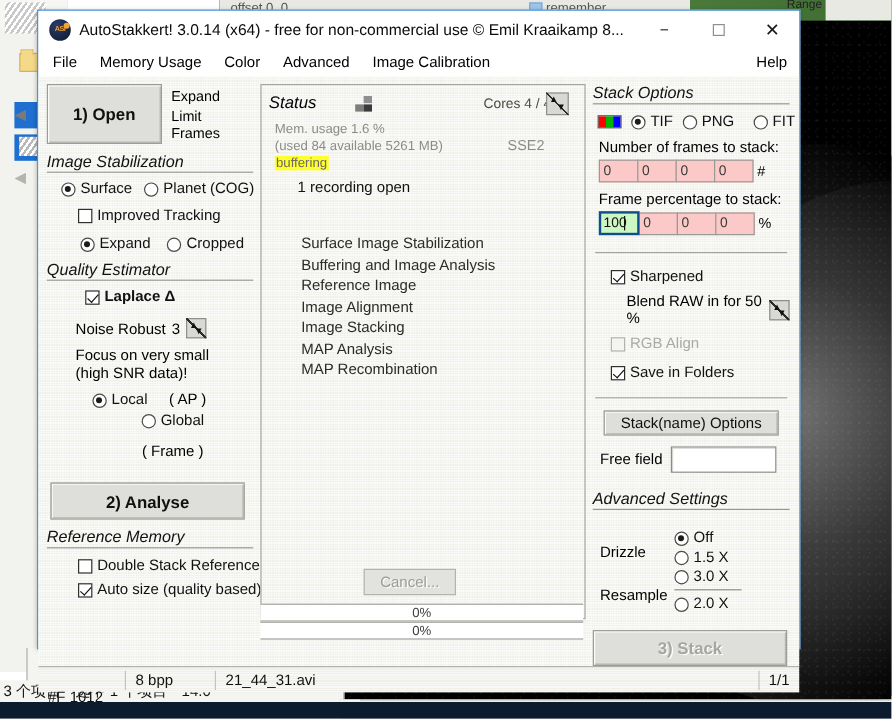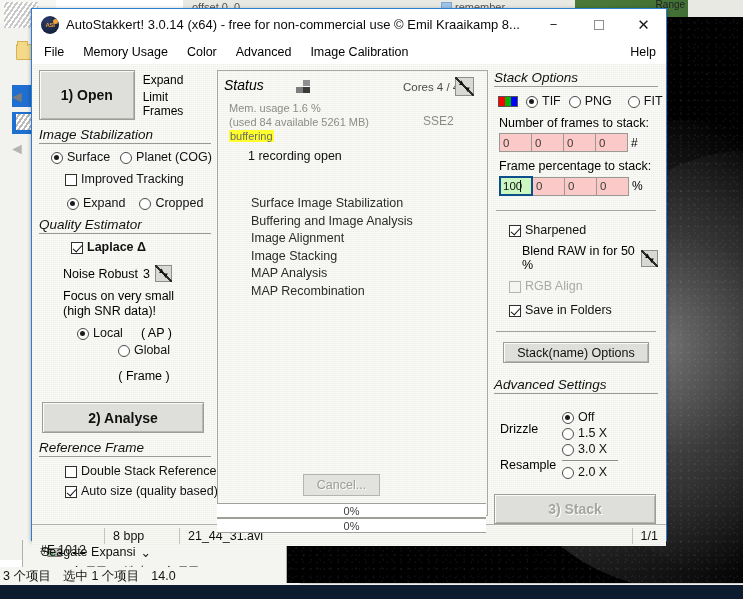--- a/index.html
+++ b/index.html
@@ -454,21 +454,21 @@
           <label class="radio">
             <span class="mark"></span>
             <span>Global</span>
           </label>
           <span style="font-size:12.5px;">( Frame )</span>
         </div>
       </div>
 
       <div class="big-btn" style="width:162px;height:31px;margin-top:19px;margin-left:3px;">2) Analyse</div>
 
-      <div class="group-hdr">Reference Frame</div>
+      <div class="group-hdr">Reference Memory</div>
 
       <div style="padding-left:26px; margin-top:7px;">
         <label class="checkbox">
           <span class="mark"></span>
           <span>Double Stack Reference</span>
         </label>
       </div>
       <div style="padding-left:26px; margin-top:3px;">
         <label class="checkbox on">
           <span class="mark"></span>
@@ -499,20 +499,21 @@
 
         <div class="mem" style="top:31px;">Mem. usage 1.6 %</div>
         <div class="mem" style="top:45px;">(used 84 available 5261 MB)</div>
         <div class="buffering" style="top:59px;">buffering</div>
 
         <div class="rec-open" style="top:78px;">1 recording open</div>
 
         <div class="stage-list" style="top:124px;">
           <div>Surface Image Stabilization</div>
           <div>Buffering and Image Analysis</div>
+          <div>Reference Image</div>
           <div>Image Alignment</div>
           <div>Image Stacking</div>
           <div>MAP Analysis</div>
           <div>MAP Recombination</div>
         </div>
 
         <div class="cancel-btn">Cancel...</div>
 
       </div>
 
@@ -591,20 +592,24 @@
         <label class="checkbox on">
           <span class="mark"></span>
           <span>Save in Folders</span>
         </label>
       </div>
 
       <div class="sep" style="margin-top:11px;"></div>
 
       <div class="big-btn" style="width:146px;height:21px;margin-top:10px;margin-left:9px;font-weight:normal;font-size:12.5px;">Stack(name) Options</div>
 
+      <div style="display:flex; align-items:center; gap:7px; margin-top:9px; padding-left:6px;">
+        <span style="font-size:12.5px;">Free field</span>
+        <span class="txtfield" style="width:88px;"></span>
+      </div>
 
       <div class="group-hdr" style="margin-top:14px;">Advanced Settings</div>
 
       <div style="display:flex; margin-top:16px; padding-left:6px;">
         <span style="font-size:12.5px; width:62px; padding-top:12px;">Drizzle</span>
         <div style="display:flex; flex-direction:column; gap:2px;">
           <label class="radio on">
             <span class="mark"></span>
             <span>Off</span>
           </label>

